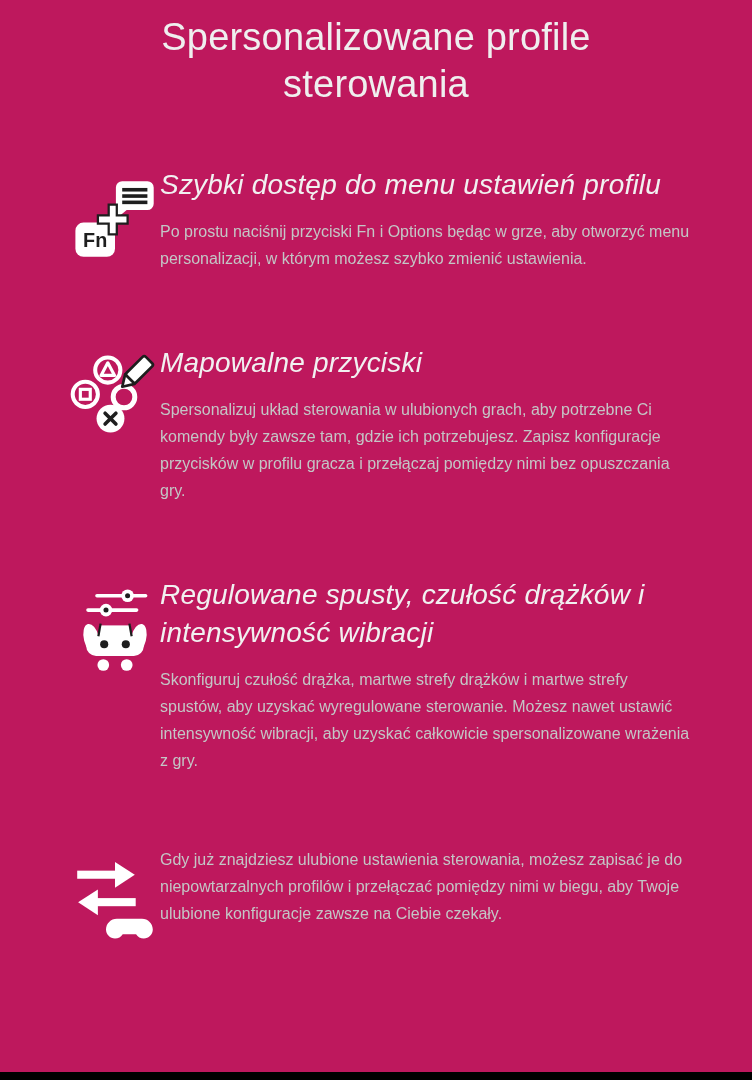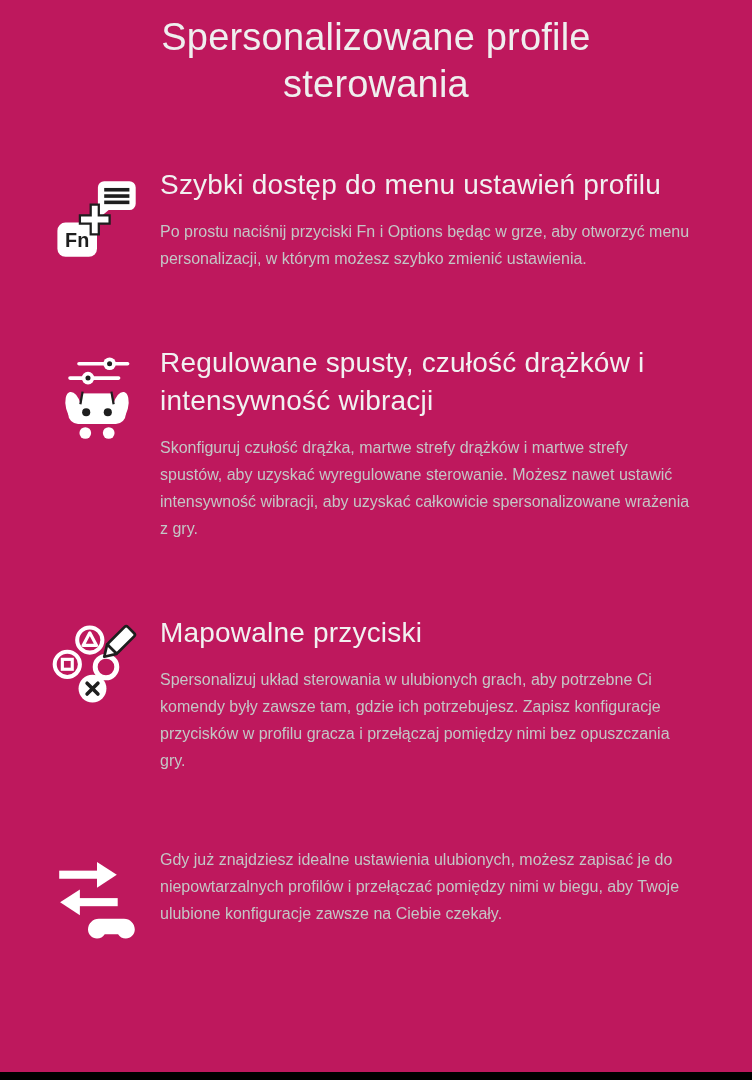--- a/index.html
+++ b/index.html
@@ -36,39 +36,40 @@
     display: flex;
     align-items: flex-start;
     padding-left: 52px;
     padding-right: 40px;
     margin-bottom: 72px;
   }
   .icon-col {
     width: 108px;
     flex: 0 0 108px;
     display: flex;
-    justify-content: flex-start;
+    justify-content: flex-end;
     padding-top: 8px;
   }
   .icon-col svg {
     width: 90px;
     height: 90px;
     display: block;
   }
   .content {
     flex: 1;
     max-width: 552px;
   }
   .feature-heading {
     margin: 0 0 14px 0;
     font-size: 28px;
     line-height: 38px;
     font-weight: 300;
     color: #f1f1f1;
     letter-spacing: 0.2px;
+    font-style: italic;
   }
   .feature-body {
     margin: 0;
     max-width: 534px;
     font-size: 16px;
     line-height: 27px;
     font-weight: 400;
     color: #c4c6c6;
   }
   .bottom-strip {
@@ -103,20 +104,42 @@
       </div>
       <div class="content">
         <h3 class="feature-heading">Szybki dostęp do menu ustawień profilu</h3>
         <p class="feature-body">Po prostu naciśnij przyciski Fn i Options będąc w grze, aby otworzyć menu personalizacji, w którym możesz szybko zmienić ustawienia.</p>
       </div>
     </section>
 
     <section class="feature">
       <div class="icon-col">
         <svg viewBox="0 0 100 100" aria-hidden="true">
+          <circle cx="42" cy="20" r="14" fill="none" stroke="#ffffff" stroke-width="4.5"></circle>
+          <path d="M42 12 L34.5 26 H49.5 Z" fill="none" stroke="#ffffff" stroke-width="3.5" stroke-linejoin="round"></path>
+          <circle cx="17" cy="47" r="14" fill="none" stroke="#ffffff" stroke-width="4.5"></circle>
+          <rect x="11.5" y="41.5" width="11" height="11" fill="none" stroke="#ffffff" stroke-width="3.5"></rect>
+          <circle cx="45" cy="74" r="15.5" fill="#ffffff"></circle>
+          <path d="M39 68 L51 80 M51 68 L39 80" stroke="#1e1e1e" stroke-width="4" stroke-linecap="round"></path>
+          <circle cx="60" cy="50" r="12" fill="none" stroke="#ffffff" stroke-width="5.5"></circle>
+          <g transform="rotate(45 86 10)">
+            <rect x="79" y="8" width="15" height="30" rx="2.5" fill="#ffffff" stroke="#1e1e1e" stroke-width="3"></rect>
+            <polygon points="79,38 94,38 86.5,50" fill="#ffffff" stroke="#1e1e1e" stroke-width="3" stroke-linejoin="round"></polygon>
+          </g>
+        </svg>
+      </div>
+      <div class="content">
+        <h3 class="feature-heading">Mapowalne przyciski</h3>
+        <p class="feature-body">Spersonalizuj układ sterowania w ulubionych grach, aby potrzebne Ci komendy były zawsze tam, gdzie ich potrzebujesz. Zapisz konfiguracje przycisków w profilu gracza i przełączaj pomiędzy nimi bez opuszczania gry.</p>
+      </div>
+    </section>
+
+    <section class="feature">
+      <div class="icon-col">
+        <svg viewBox="0 0 100 100" aria-hidden="true">
           <g stroke="#ffffff" stroke-width="4" stroke-linecap="round">
             <line x1="30" y1="13" x2="84" y2="13"></line>
             <line x1="20" y1="29" x2="74" y2="29"></line>
           </g>
           <circle cx="64" cy="13" r="7" fill="#ffffff"></circle>
           <circle cx="64" cy="13" r="2.8" fill="#1e1e1e"></circle>
           <circle cx="40" cy="29" r="7" fill="#ffffff"></circle>
           <circle cx="40" cy="29" r="2.8" fill="#1e1e1e"></circle>
           <ellipse cx="24" cy="61" rx="8.5" ry="17" transform="rotate(-14 24 61)" fill="#ffffff"></ellipse>
           <ellipse cx="76" cy="61" rx="8.5" ry="17" transform="rotate(14 76 61)" fill="#ffffff"></ellipse>
@@ -132,52 +155,30 @@
       </div>
       <div class="content">
         <h3 class="feature-heading">Regulowane spusty, czułość drążków i intensywność wibracji</h3>
         <p class="feature-body">Skonfiguruj czułość drążka, martwe strefy drążków i martwe strefy spustów, aby uzyskać wyregulowane sterowanie. Możesz nawet ustawić intensywność wibracji, aby uzyskać całkowicie spersonalizowane wrażenia z gry.</p>
       </div>
     </section>
 
     <section class="feature">
       <div class="icon-col">
         <svg viewBox="0 0 100 100" aria-hidden="true">
-          <circle cx="42" cy="20" r="14" fill="none" stroke="#ffffff" stroke-width="4.5"></circle>
-          <path d="M42 12 L34.5 26 H49.5 Z" fill="none" stroke="#ffffff" stroke-width="3.5" stroke-linejoin="round"></path>
-          <circle cx="17" cy="47" r="14" fill="none" stroke="#ffffff" stroke-width="4.5"></circle>
-          <rect x="11.5" y="41.5" width="11" height="11" fill="none" stroke="#ffffff" stroke-width="3.5"></rect>
-          <circle cx="45" cy="74" r="15.5" fill="#ffffff"></circle>
-          <path d="M39 68 L51 80 M51 68 L39 80" stroke="#1e1e1e" stroke-width="4" stroke-linecap="round"></path>
-          <circle cx="60" cy="50" r="12" fill="none" stroke="#ffffff" stroke-width="5.5"></circle>
-          <g transform="rotate(45 86 10)">
-            <rect x="79" y="8" width="15" height="30" rx="2.5" fill="#ffffff" stroke="#1e1e1e" stroke-width="3"></rect>
-            <polygon points="79,38 94,38 86.5,50" fill="#ffffff" stroke="#1e1e1e" stroke-width="3" stroke-linejoin="round"></polygon>
-          </g>
-        </svg>
-      </div>
-      <div class="content">
-        <h3 class="feature-heading">Mapowalne przyciski</h3>
-        <p class="feature-body">Spersonalizuj układ sterowania w ulubionych grach, aby potrzebne Ci komendy były zawsze tam, gdzie ich potrzebujesz. Zapisz konfiguracje przycisków w profilu gracza i przełączaj pomiędzy nimi bez opuszczania gry.</p>
-      </div>
-    </section>
-
-    <section class="feature">
-      <div class="icon-col">
-        <svg viewBox="0 0 100 100" aria-hidden="true">
           <g fill="#ffffff">
             <rect x="8" y="18.5" width="43" height="9"></rect>
             <polygon points="50,9 50,37.5 72,23"></polygon>
             <rect x="30" y="49" width="43" height="9"></rect>
             <polygon points="31,39.5 31,68 9,53.5"></polygon>
             <path d="M52 72 h28 c6.6 0 12 5.4 12 12 c0 5.5 -4.5 10 -10 10 c-3.6 0 -6.8 -1.9 -8.6 -4.8 h-14.8 c-1.8 2.9 -5 4.8 -8.6 4.8 c-5.5 0 -10 -4.5 -10 -10 c0 -6.6 5.4 -12 12 -12 z"></path>
           </g>
         </svg>
       </div>
       <div class="content">
-        <p class="feature-body">Gdy już znajdziesz idealne ustawienia ulubionych, możesz zapisać je do niepowtarzalnych profilów i przełączać pomiędzy nimi w biegu, aby Twoje ulubione konfiguracje zawsze na Ciebie czekały.</p>
+        <p class="feature-body">Gdy już znajdziesz ulubione ustawienia sterowania, możesz zapisać je do niepowtarzalnych profilów i przełączać pomiędzy nimi w biegu, aby Twoje ulubione konfiguracje zawsze na Ciebie czekały.</p>
       </div>
     </section>
 
   </div>
 
   <div class="bottom-strip"></div>
 </div>
 
 </body></html>

